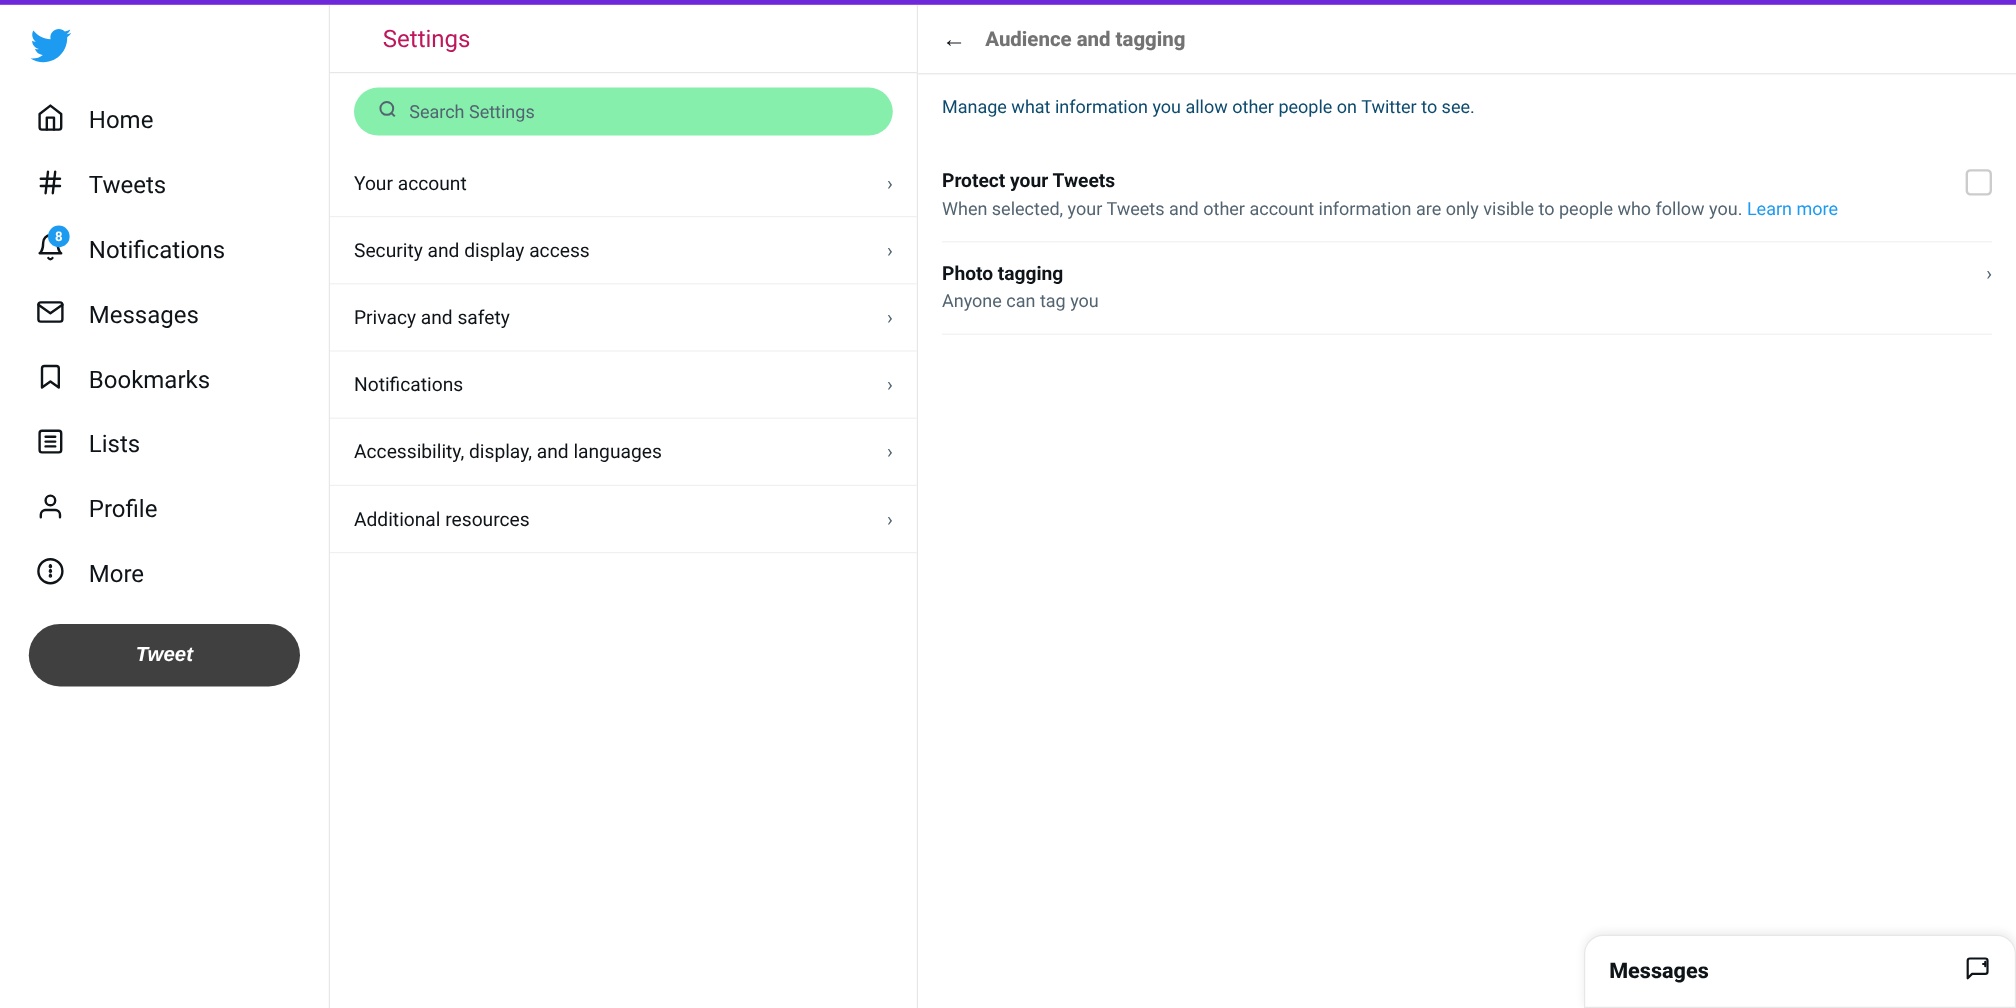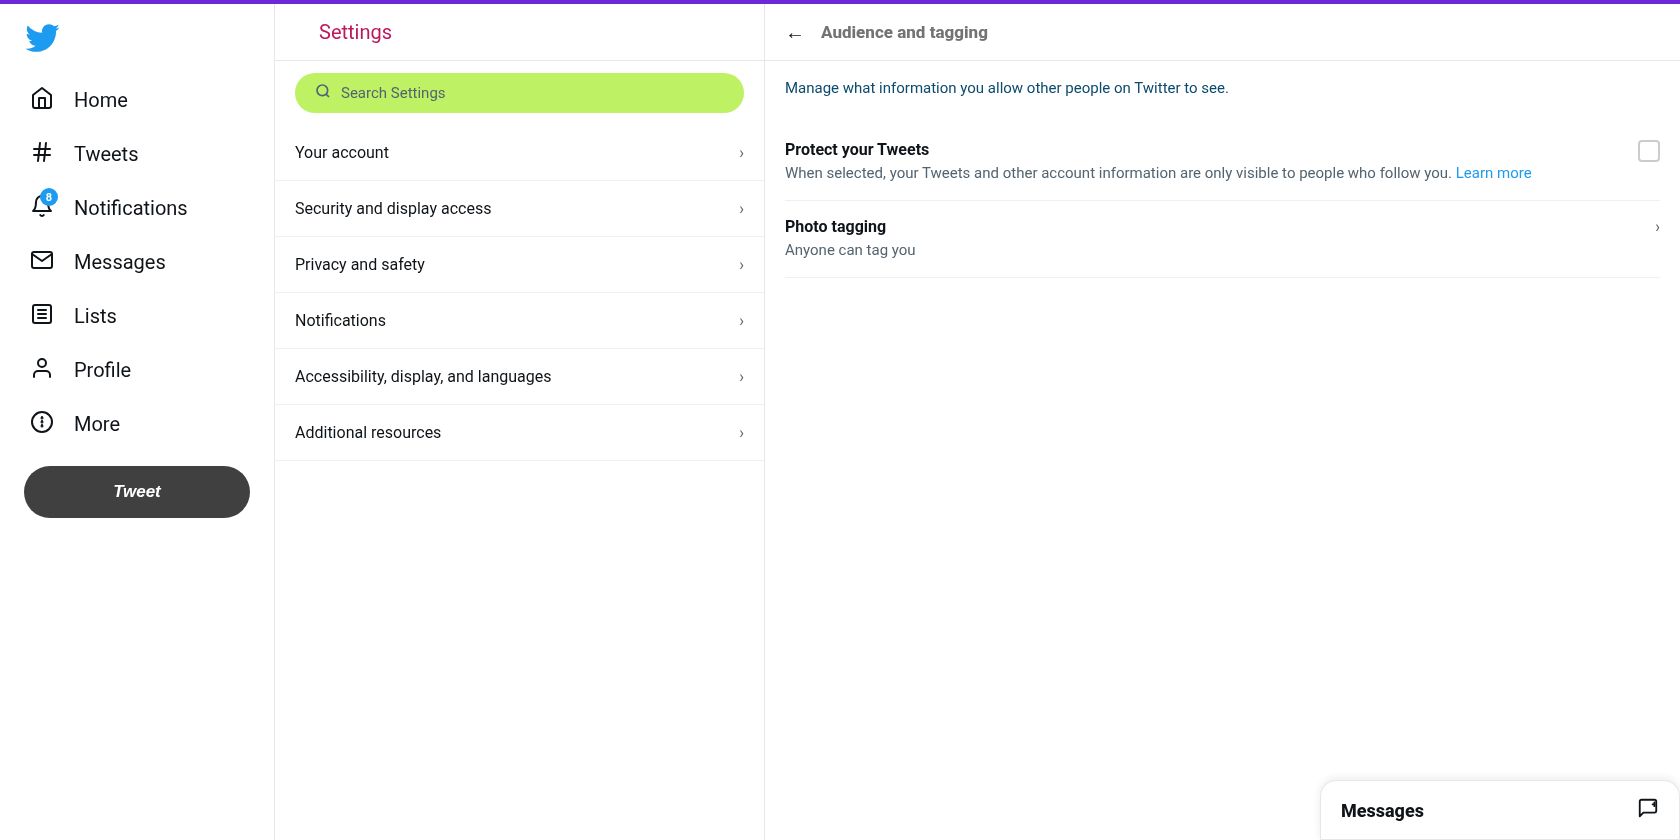--- a/index.html
+++ b/index.html
@@ -136,21 +136,21 @@
     .middle-header h2 {
       font-size: 20px;
       font-weight: 400;
       color: #be185d;
       margin-left: 24px;
     }
     .search-bar {
       margin: 12px 20px;
       display: flex;
       align-items: center;
-      background: #bef264;
+      background: #86efac;
       border-radius: 9999px;
       padding: 10px 20px;
       gap: 10px;
       cursor: text;
     }
     .search-icon-wrap {
       color: #536471;
       font-size: 16px;
     }
     .search-placeholder {
@@ -335,20 +335,28 @@
     <div class="nav-item">
       <div class="nav-icon">
         <svg width="24" height="24" viewBox="0 0 24 24" fill="none" stroke="#0f1419" stroke-width="2" stroke-linecap="round" stroke-linejoin="round">
           <path d="M4 4h16c1.1 0 2 .9 2 2v12c0 1.1-.9 2-2 2H4c-1.1 0-2-.9-2-2V6c0-1.1.9-2 2-2z"></path>
           <polyline points="22,6 12,13 2,6"></polyline>
         </svg>
       </div>
       <span class="nav-label">Messages</span>
     </div>
 
+    <div class="nav-item">
+      <div class="nav-icon">
+        <svg width="24" height="24" viewBox="0 0 24 24" fill="none" stroke="#0f1419" stroke-width="2" stroke-linecap="round" stroke-linejoin="round">
+          <path d="M19 21l-7-5-7 5V5a2 2 0 0 1 2-2h10a2 2 0 0 1 2 2z"></path>
+        </svg>
+      </div>
+      <span class="nav-label">Bookmarks</span>
+    </div>
 
     <div class="nav-item">
       <div class="nav-icon">
         <svg width="24" height="24" viewBox="0 0 24 24" fill="none" stroke="#0f1419" stroke-width="2" stroke-linecap="round" stroke-linejoin="round">
           <rect x="3" y="3" width="18" height="18" rx="2" ry="2"></rect>
           <line x1="8" y1="8" x2="16" y2="8"></line>
           <line x1="8" y1="12" x2="16" y2="12"></line>
           <line x1="8" y1="16" x2="16" y2="16"></line>
         </svg>
       </div>

